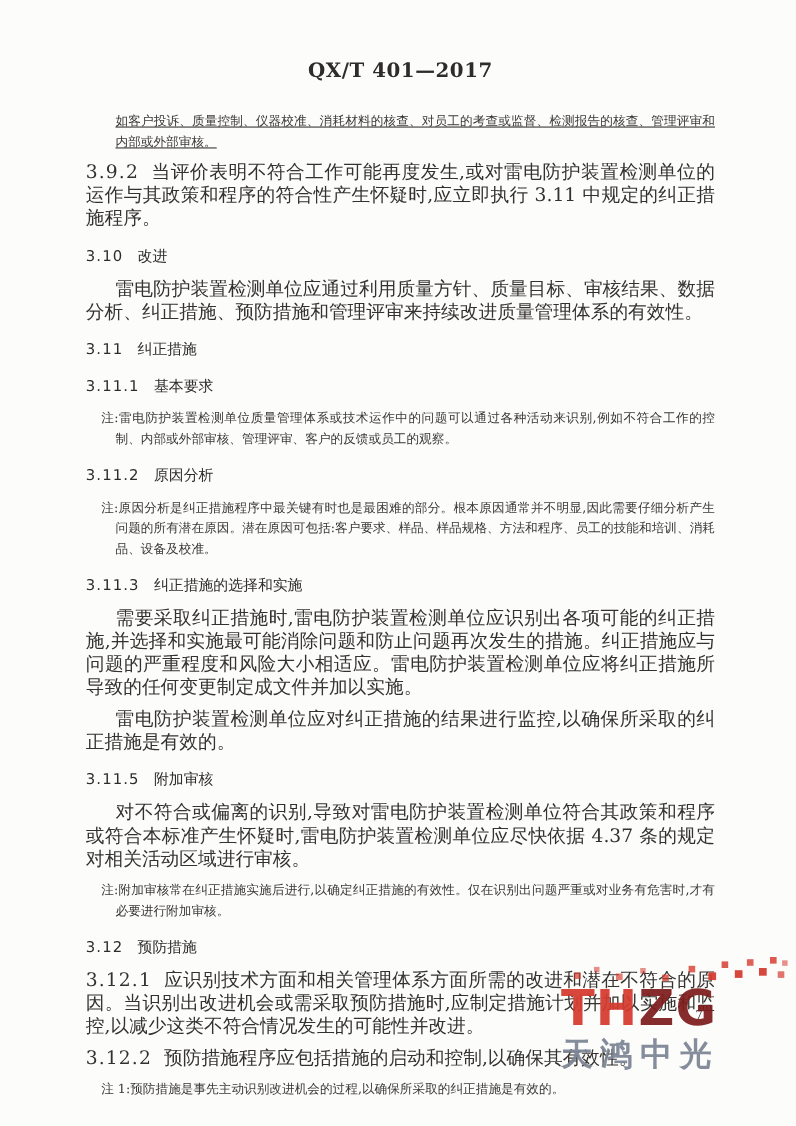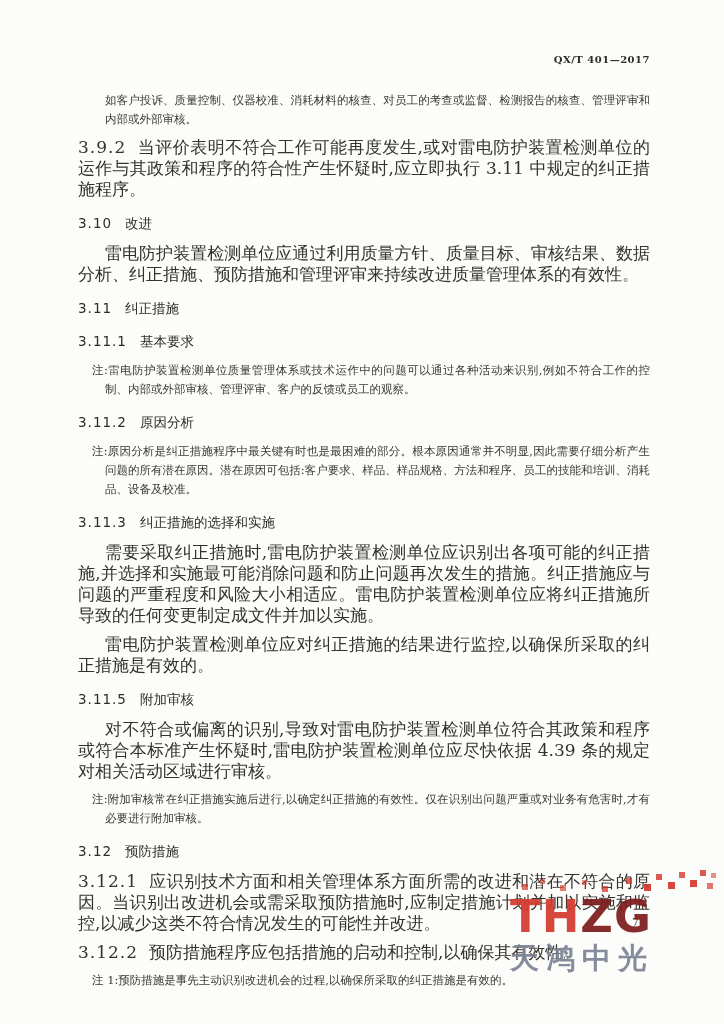--- a/index.html
+++ b/index.html
@@ -9,23 +9,23 @@
     background:#fcfcfa;
     overflow:hidden;
     color:#34322e;
     font-family:"DejaVu Serif","Liberation Serif",serif;
   }
   .content{
     position:absolute;
     left:78px;top:54px;width:572px;
   }
   .doc-header{
-    text-align:right;
+    text-align:center;
     font-weight:bold;
-    font-size:10px;
+    font-size:18px;
     letter-spacing:0.5px;
     color:#2e2c28;
     margin:0 0 26px 0;
   }
   .para{
     font-size:17px;
     line-height:21px;
     text-align:justify;
     margin:8px 0;
   }
@@ -50,20 +50,21 @@
     color:#3a3834;
   }
   .note-cont{
     font-size:11.5px;
     line-height:19px;
     text-align:justify;
     padding-left:27px;
     text-indent:0;
     margin:0 0 6px 0;
     color:#3a3834;
+    text-decoration:underline;
   }
   .page-number{
     position:absolute;
     left:632px;top:916px;
     font-size:11px;
     color:#4a4844;
     z-index:1;
   }
   .watermark{
     position:absolute;
@@ -123,21 +124,21 @@
 
     <div class="heading"><span class="num">3.11.3</span><span>纠正措施的选择和实施</span></div>
 
     <p class="para indent">需要采取纠正措施时,雷电防护装置检测单位应识别出各项可能的纠正措施,并选择和实施最可能消除问题和防止问题再次发生的措施。纠正措施应与问题的严重程度和风险大小相适应。雷电防护装置检测单位应将纠正措施所导致的任何变更制定成文件并加以实施。</p>
 
 
     <p class="para indent">雷电防护装置检测单位应对纠正措施的结果进行监控,以确保所采取的纠正措施是有效的。</p>
 
     <div class="heading"><span class="num">3.11.5</span><span>附加审核</span></div>
 
-    <p class="para indent">对不符合或偏离的识别,导致对雷电防护装置检测单位符合其政策和程序或符合本标准产生怀疑时,雷电防护装置检测单位应尽快依据 4.39 条的规定对相关活动区域进行审核。</p>
+    <p class="para indent">对不符合或偏离的识别,导致对雷电防护装置检测单位符合其政策和程序或符合本标准产生怀疑时,雷电防护装置检测单位应尽快依据 4.37 条的规定对相关活动区域进行审核。</p>
     <p class="note">注:附加审核常在纠正措施实施后进行,以确定纠正措施的有效性。仅在识别出问题严重或对业务有危害时,才有必要进行附加审核。</p>
 
     <div class="heading"><span class="num">3.12</span><span>预防措施</span></div>
 
     <p class="para"><span class="num">3.12.1</span><span>应识别技术方面和相关管理体系方面所需的改进和潜在不符合的原因。当识别出改进机会或需采取预防措施时,应制定措施计划并加以实施和监控,以减少这类不符合情况发生的可能性并改进。</span></p>
 
     <p class="para"><span class="num">3.12.2</span><span>预防措施程序应包括措施的启动和控制,以确保其有效性。</span></p>
 
     <p class="note">注 1:预防措施是事先主动识别改进机会的过程,以确保所采取的纠正措施是有效的。</p>
 

